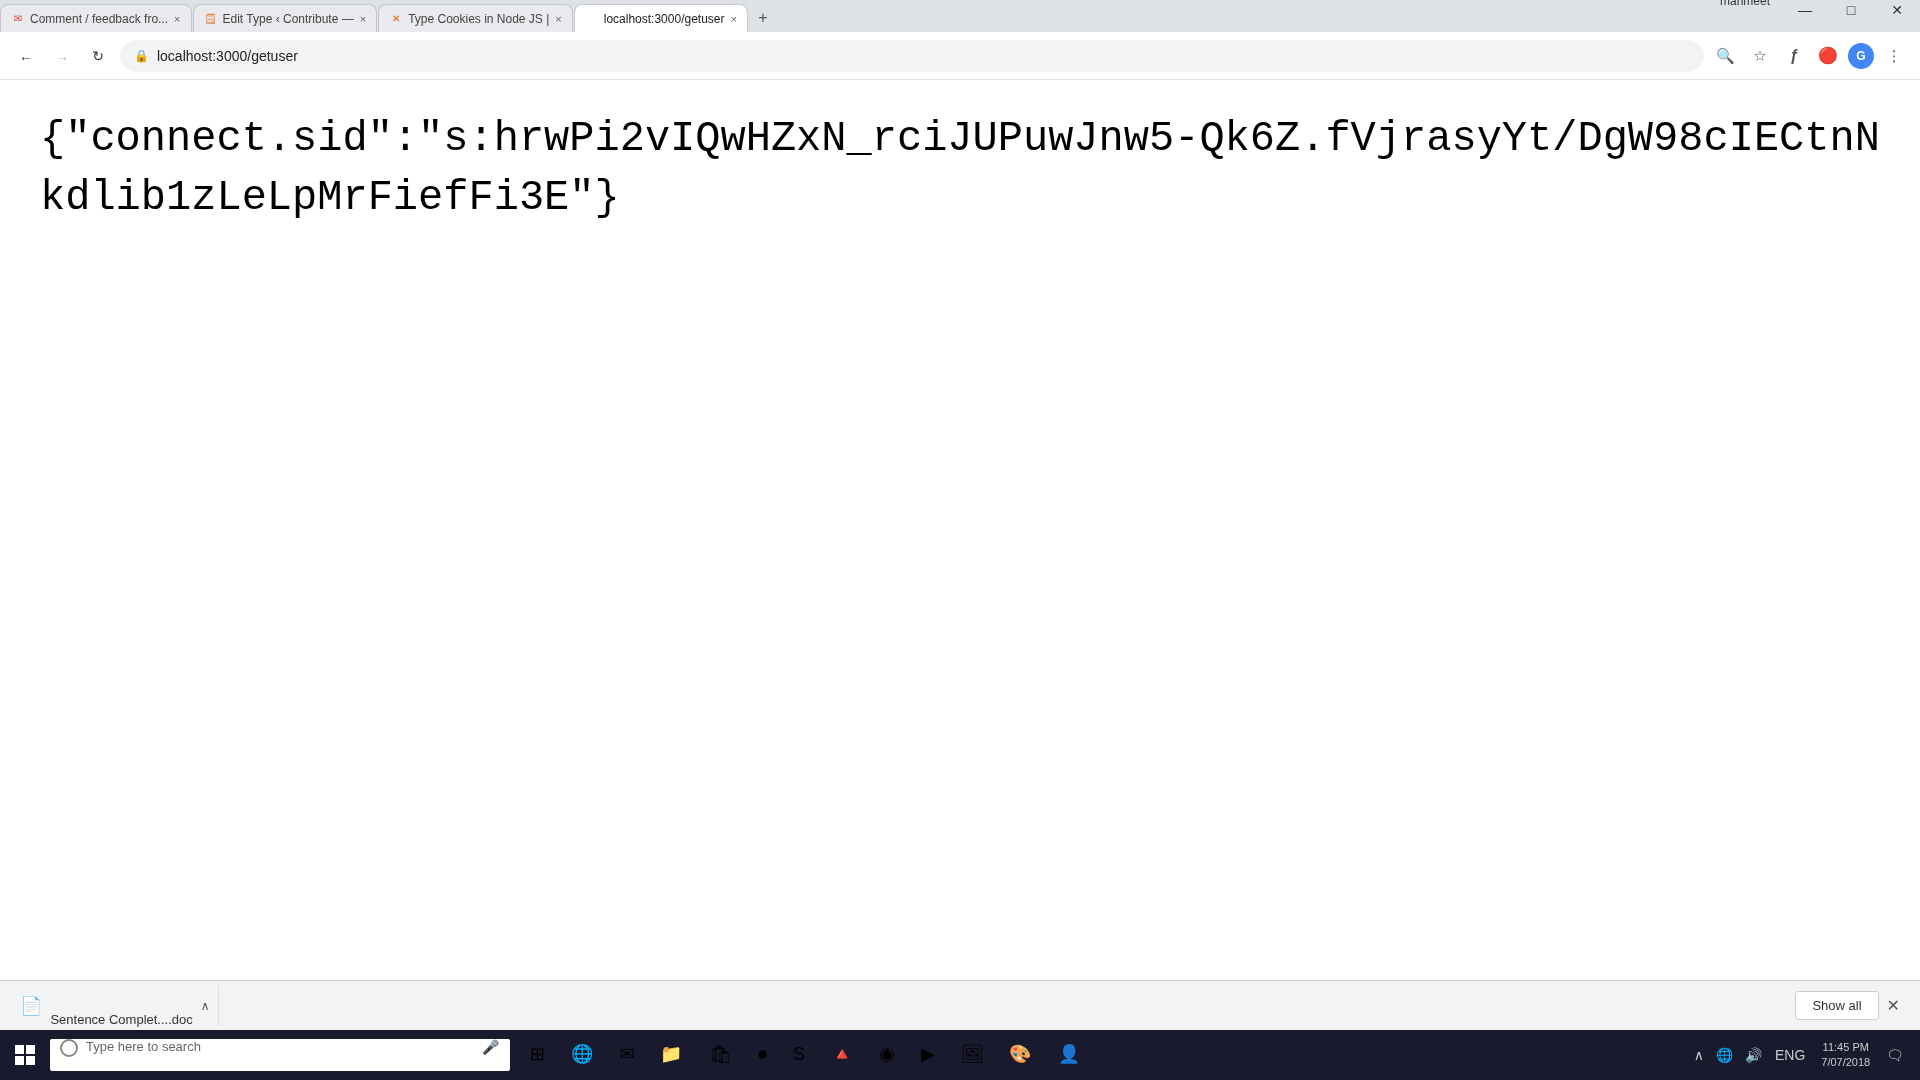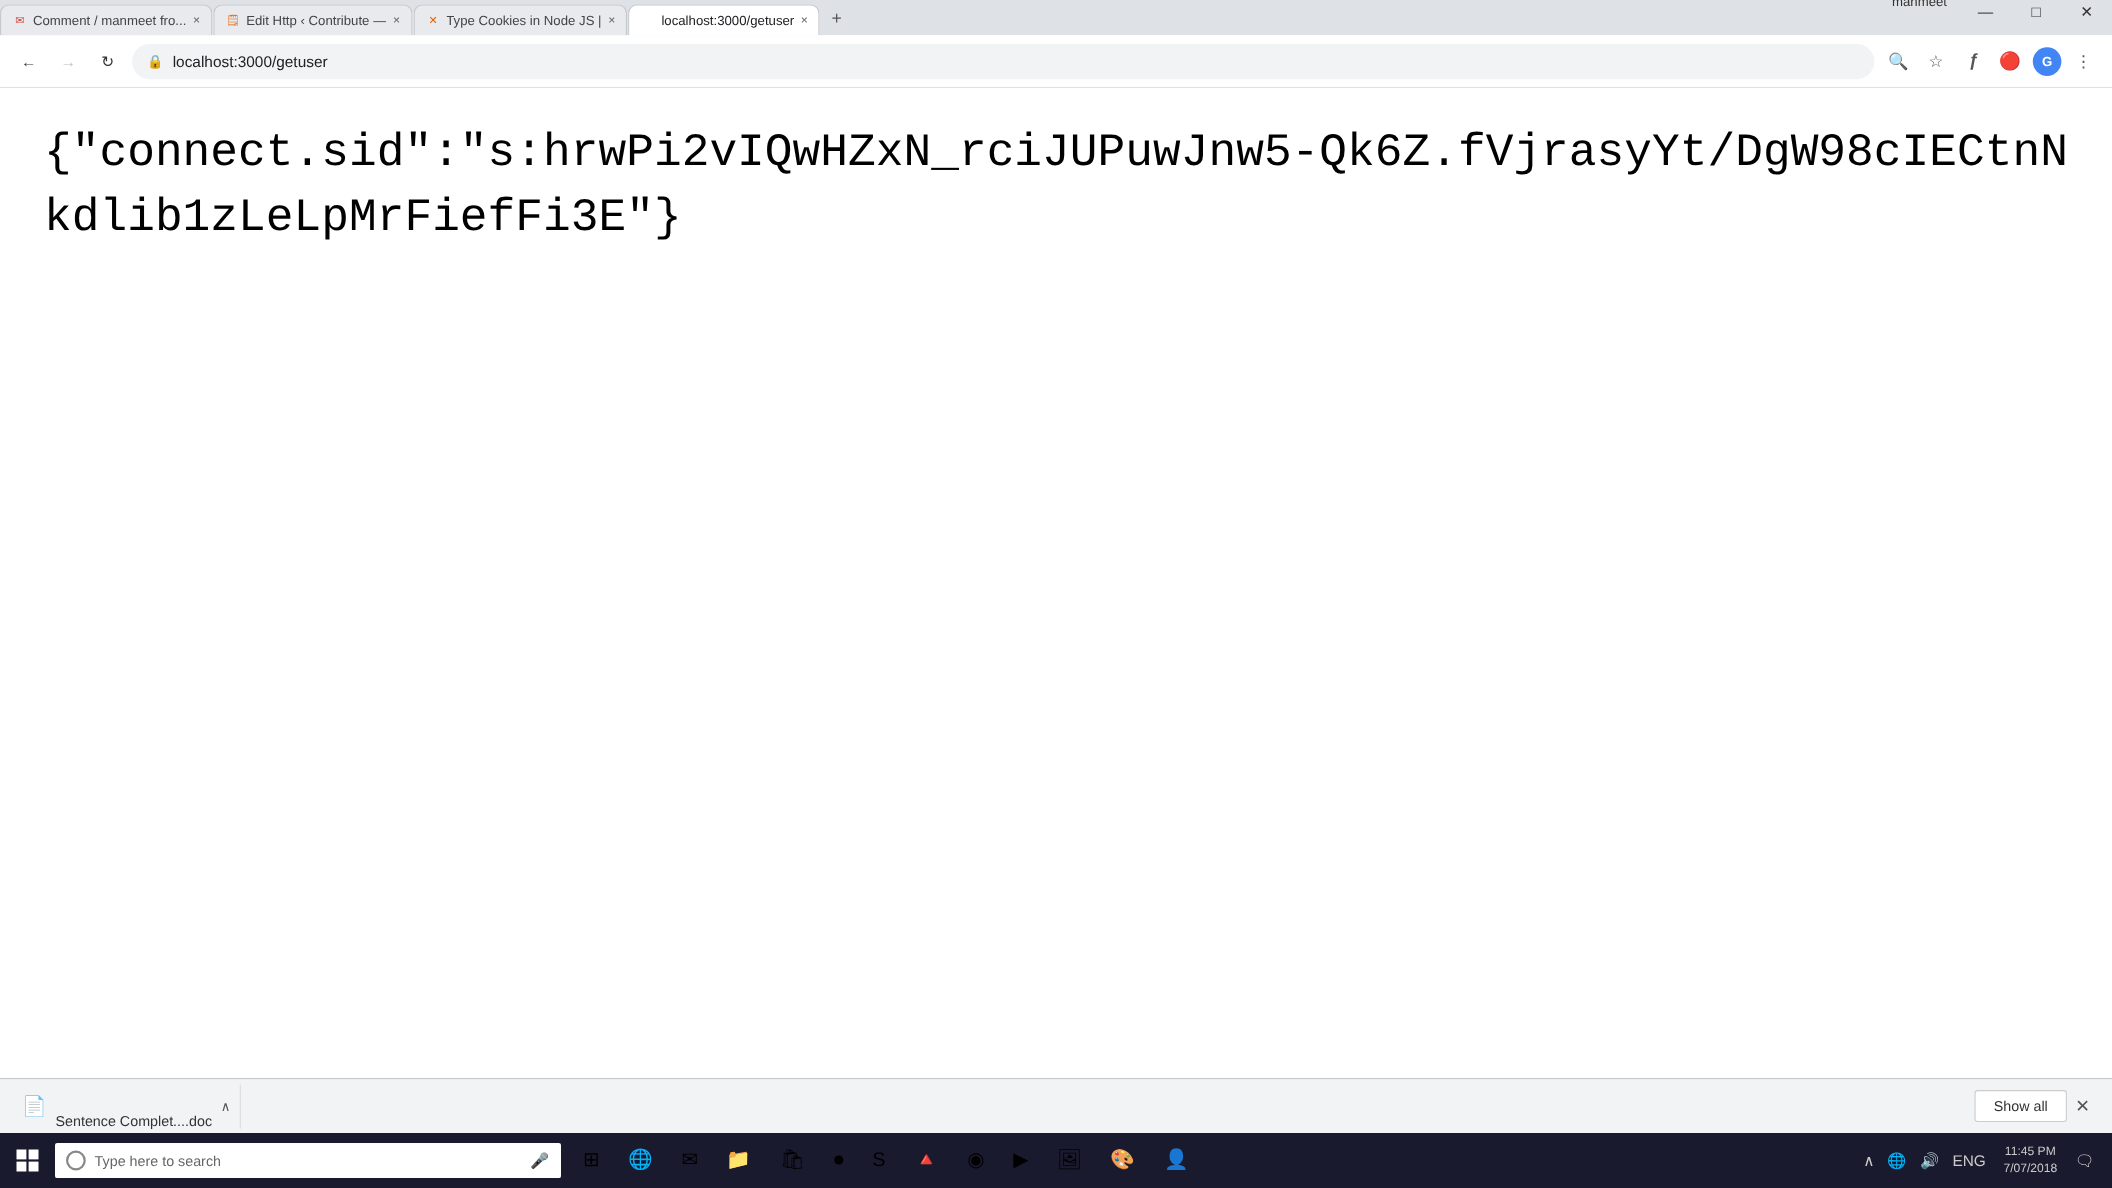--- a/index.html
+++ b/index.html
@@ -206,21 +206,20 @@
     .start-icon {
       width: 20px;
       height: 20px;
       display: grid;
       grid-template-columns: 1fr 1fr;
       gap: 2px;
     }
     .start-icon-cell { background: #fff; }
     .taskbar-search {
       display: flex;
-      align-items: center;
       background: #fff;
       height: 32px;
       border-radius: 2px;
       padding: 0 10px;
       gap: 8px;
       width: 460px;
       cursor: text;
     }
     .search-circle {
       width: 18px;
@@ -342,26 +341,26 @@
   </style>
 </head>
 <body>
 
 <div class="title-bar">
   <div class="title-bar-tabs">
 
     <div id="tabs-container" style="display:flex;align-items:flex-end;height:32px;">
         <div class="tab">
           <span class="tab-favicon" style="color: rgb(212, 70, 56);">✉</span>
-          <span class="tab-label">Comment / manmeet fro...</span>
+          <span class="tab-label">Comment / feedback fro...</span>
           <span class="tab-close">×</span>
         </div>
         <div class="tab">
           <span class="tab-favicon" style="color: rgb(229, 96, 0);">🗒</span>
-          <span class="tab-label">Edit Http ‹ Contribute —</span>
+          <span class="tab-label">Edit Type ‹ Contribute —</span>
           <span class="tab-close">×</span>
         </div>
         <div class="tab">
           <span class="tab-favicon" style="color: rgb(229, 96, 0);">✕</span>
           <span class="tab-label">Type Cookies in Node JS |</span>
           <span class="tab-close">×</span>
         </div>
         <div class="tab active">
           <span class="tab-favicon" style="color: rgb(136, 136, 136);"></span>
           <span class="tab-label">localhost:3000/getuser</span>

